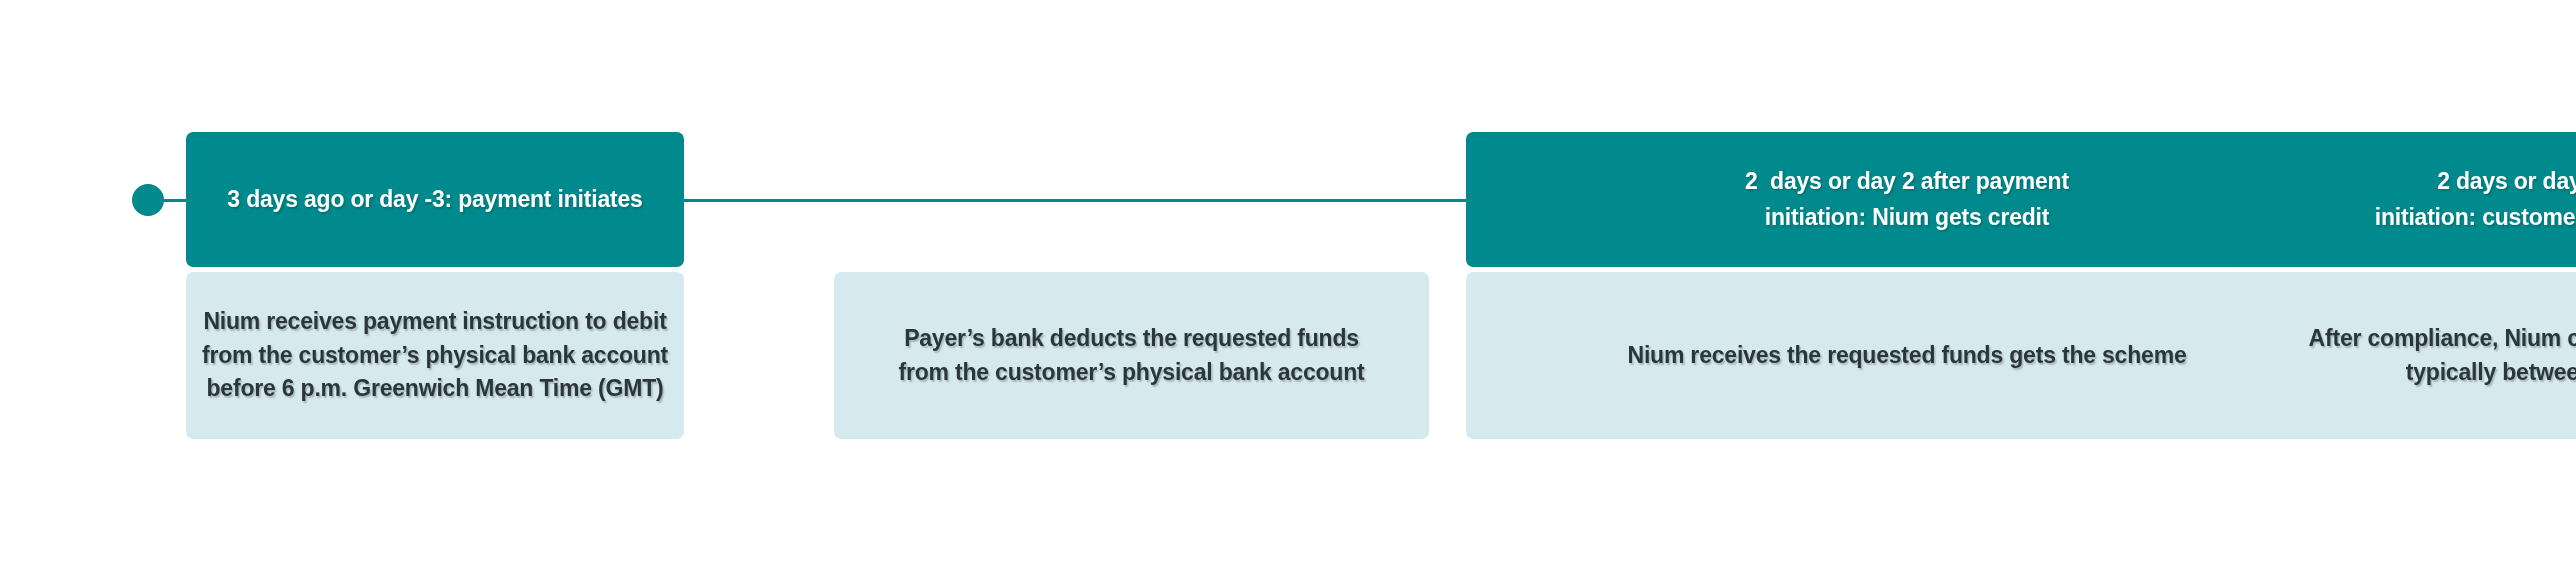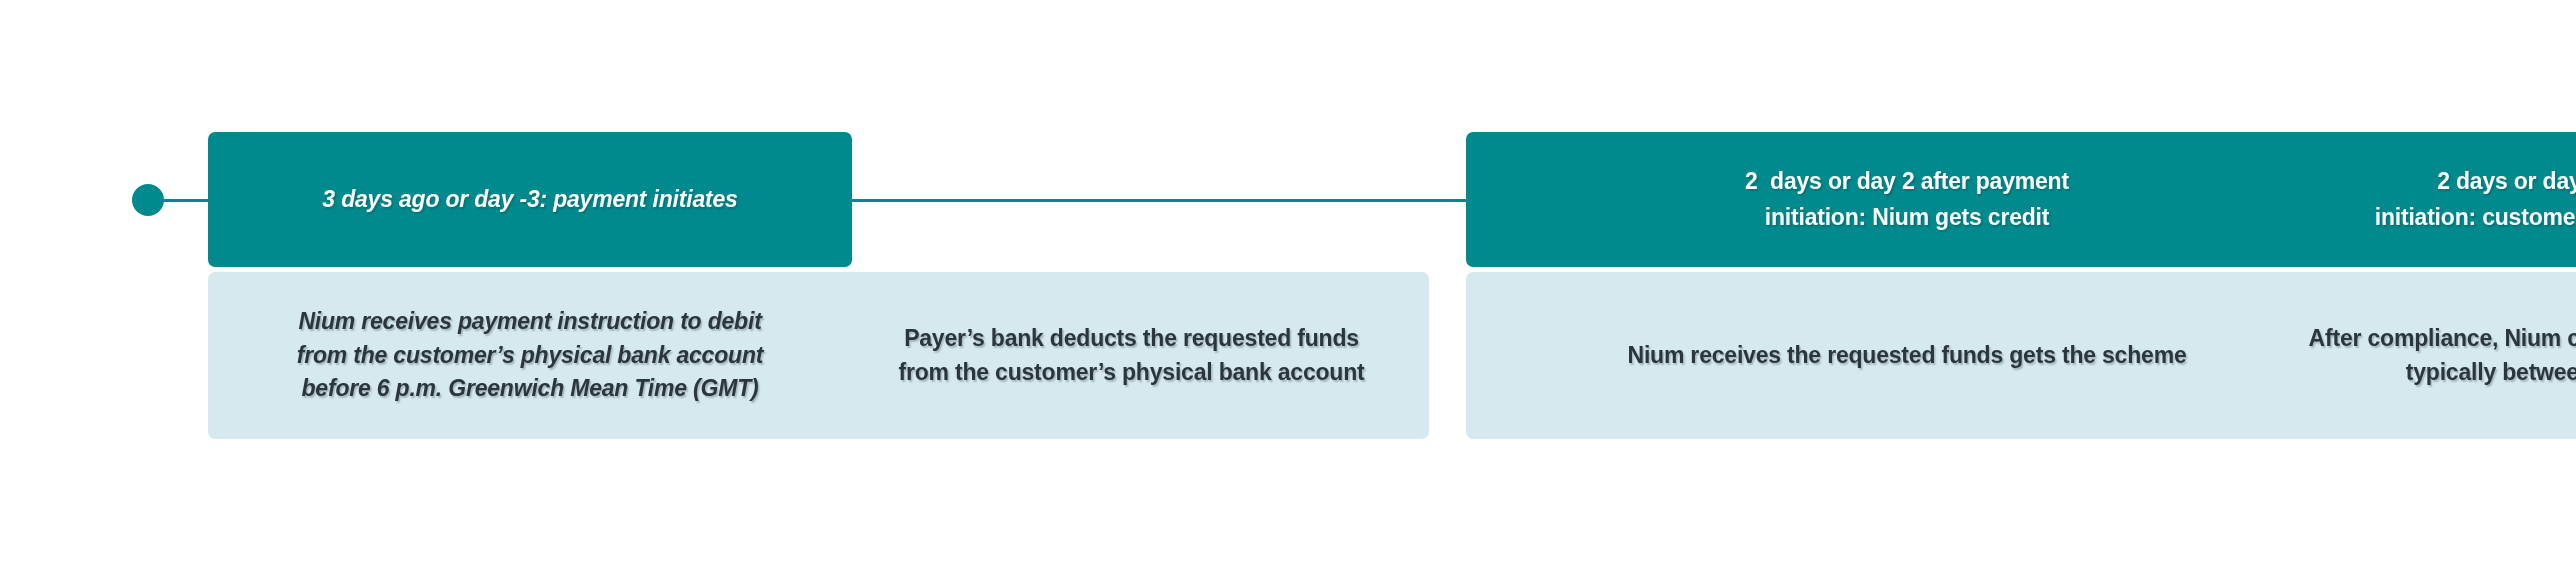--- a/index.html
+++ b/index.html
@@ -28,21 +28,21 @@
   .dot{
     position:absolute;
     border-radius:50%;
     background:#008A8D;
     z-index:3;
   }
   .dot-left{left:132px;top:184px;width:32px;height:32px;}
 
   
   .stage{position:absolute;top:0;height:571px;z-index:2;}
-  .stage-1{left:208px;width:644px;font-style:italic;}
+  .stage-1{left:186px;width:498px;}
   .stage-2{left:834px;width:595px;}
   .stage-3{left:1466px;width:882px;}
   .stage-4{left:2235px;width:722px;}
 
   .stage-header{
     position:absolute;
     left:0;right:0;
     top:132px;height:135px;
     background:#008A8D;
     border-radius:7.2px;

